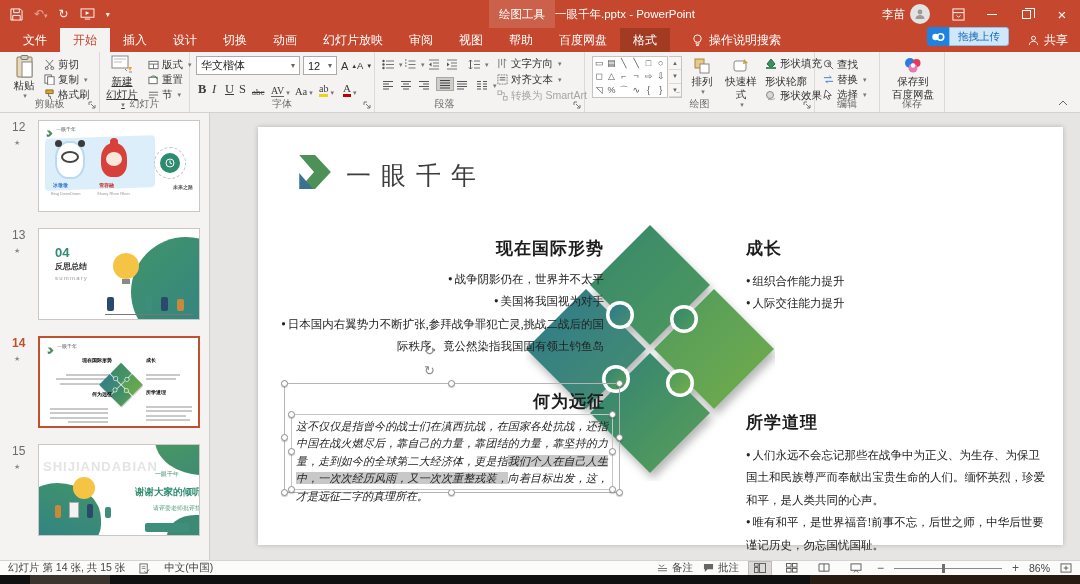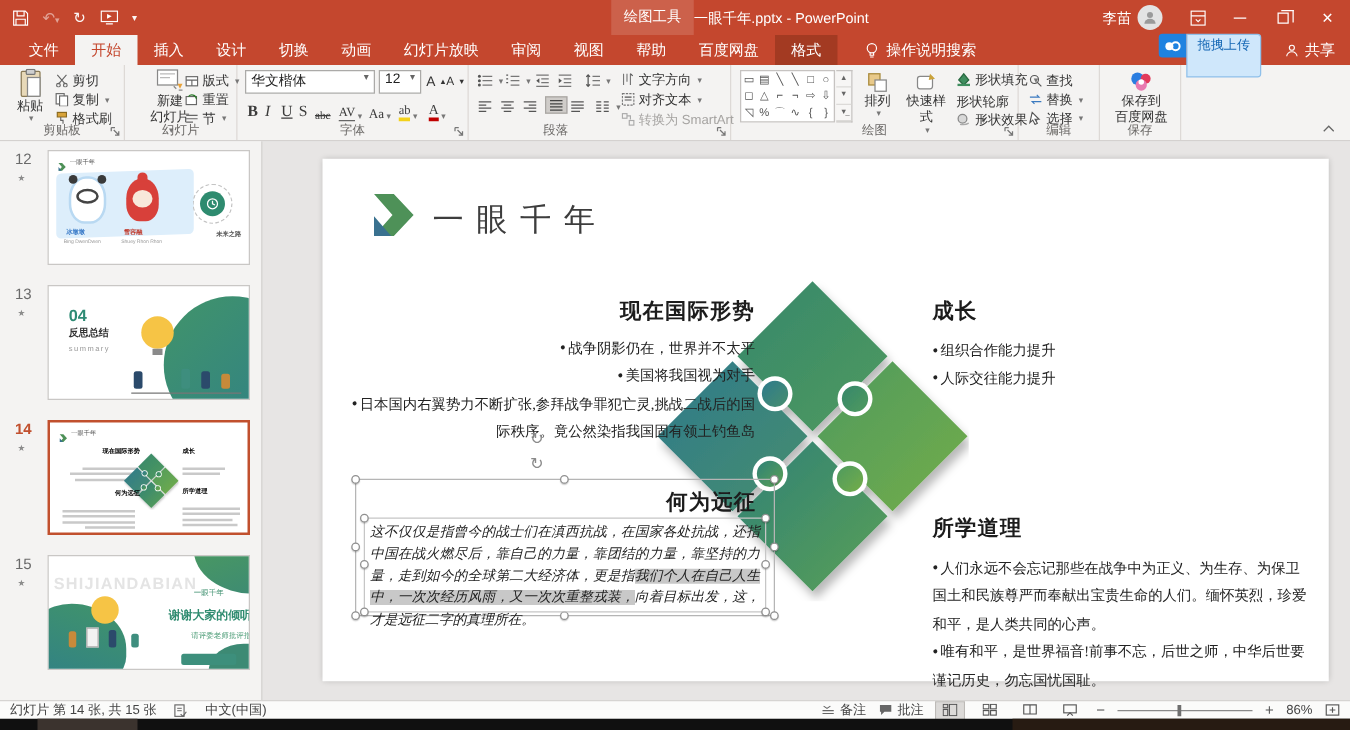--- a/index.html
+++ b/index.html
@@ -19,33 +19,33 @@
   .restorebox { width:9px; height:9px; border:1px solid #fff; position:relative; }
   .restorebox::before { content:""; position:absolute; left:2px; top:-3px; width:9px; height:9px; border:1px solid #fff; border-left:none; border-bottom:none; }
 
   
   .tabrow { position:absolute; left:0; top:28px; width:1080px; height:24px; background:#c4472e; display:flex; align-items:stretch; padding-left:10px; }
   .tab { color:#fff; font-size:12px; line-height:24px; padding:0 13px; white-space:nowrap; }
   .tab.active { background:#f4f3f2; color:#c4472e; }
   .tab.ctx { background:#a33a22; }
   .searchbox { display:flex; align-items:center; gap:6px; color:#fff; padding:0 12px; margin-left:10px; font-size:12px; }
   .share { position:absolute; right:12px; top:28px; height:24px; display:flex; align-items:center; gap:5px; color:#fff; font-size:12px; }
-  .uploadpill { position:absolute; left:927px; top:27px; height:35px; display:flex; z-index:9; }
+  .uploadpill { position:absolute; left:927px; top:27px; height:19px; display:flex; z-index:9; }
   .uploadpill .logo { width:22px; height:19px; background:#1f82e0; border-radius:3px 0 0 3px; display:flex; align-items:center; justify-content:center; }
   .uploadpill .lbl { background:#cfe7fb; border:1px solid #8fc0ea; color:#1668b5; font-size:10.5px; line-height:17px; padding:0 8px; border-radius:0 3px 3px 0; }
 
   
   .ribbon { position:absolute; left:0; top:52px; width:1080px; height:61px; background:#f4f3f2; border-bottom:1px solid #d4d1cf; color:#333; }
   .grp { position:absolute; top:0; height:60px; border-right:1px solid #ddd9d6; }
   .glabel { position:absolute; bottom:1px; left:0; right:0; text-align:center; font-size:10px; color:#6b6967; }
   .launch { position:absolute; right:2px; bottom:2px; width:9px; height:9px; }
   .bigb { position:absolute; top:3px; display:flex; flex-direction:column; align-items:center; font-size:10.5px; color:#333; text-align:center; line-height:1.25; white-space:pre-line; }
   .rb { position:absolute; display:flex; align-items:center; gap:3px; font-size:10.5px; color:#333; height:15px; white-space:nowrap; }
   .dd::after { content:"▾"; font-size:7px; color:#777; margin-left:2px; }
-  .combo { position:absolute; height:19px; border:1px solid #abaaa8; background:#fff; font-size:11px; display:flex; align-items:flex-start; padding:0 4px; color:#222; }
+  .combo { position:absolute; height:19px; border:1px solid #abaaa8; background:#fff; font-size:11px; display:flex; align-items:center; padding:0 4px; color:#222; }
   .combo::after { content:"▾"; font-size:8px; color:#666; margin-left:auto; padding-left:4px; }
   .fbtn { position:absolute; display:flex; align-items:flex-end; font-family:"Liberation Serif",serif; font-size:12.5px; color:#3b3b3b; height:18px; }
   .pressed { background:#cfccc9; border:1px solid #a9a6a3; }
   .gallery { position:absolute; left:7px; top:4px; width:76px; height:42px; background:#fff; border:1px solid #c6c3c1; display:grid; grid-template-columns:repeat(6,1fr); align-items:center; justify-items:center; font-size:9px; color:#555; line-height:13px; }
   .gscroll { position:absolute; left:84px; top:4px; width:13px; height:42px; border:1px solid #c6c3c1; border-left:none; background:#f7f6f5; display:flex; flex-direction:column; }
   .gscroll span { flex:1; display:flex; align-items:center; justify-content:center; font-size:6px; color:#666; border-bottom:1px solid #dcdad8; }
   .grayed { color:#a6a4a2 !important; }
 
   
   .panel { position:absolute; left:0; top:113px; width:210px; height:447px; background:#f4f3f2; border-right:1px solid #d0cecc; }
@@ -196,21 +196,21 @@
         </svg>
       <span>格式刷</span>
     </div>
     <div class="glabel">剪贴板</div>
     <svg class="launch" viewBox="0 0 9 9">
         <path d="M1,1 h3 M1,1 v3 M3,3 l4,4 M7,4 v3 h-3" fill="none" stroke="#777"></path>
       </svg>
   </div>
 
   <div class="grp" style="left:100px; width:90px;">
-    <div class="bigb dd" style="left:18px; width:36px;">
+    <div class="bigb dd" style="left:4px; width:36px;text-decoration:underline;">
       <svg width="22" height="20" viewBox="0 0 22 20">
           <rect x="1" y="1" width="16" height="12" fill="#fff" stroke="#888"></rect>
           <path d="M3,4 h12 M3,7 h8" stroke="#bbb"></path>
           <path d="M17,12 l2,4 2,-4 z" fill="#e8a33a"></path>
           <path d="M14,14 l2,2 M18,17 h3" stroke="#888"></path>
         </svg>
       <span style="white-space:pre-line">新建
 幻灯片</span>
     </div>
     <div class="rb dd" style="left:48px; top:5px;text-align:right;">

